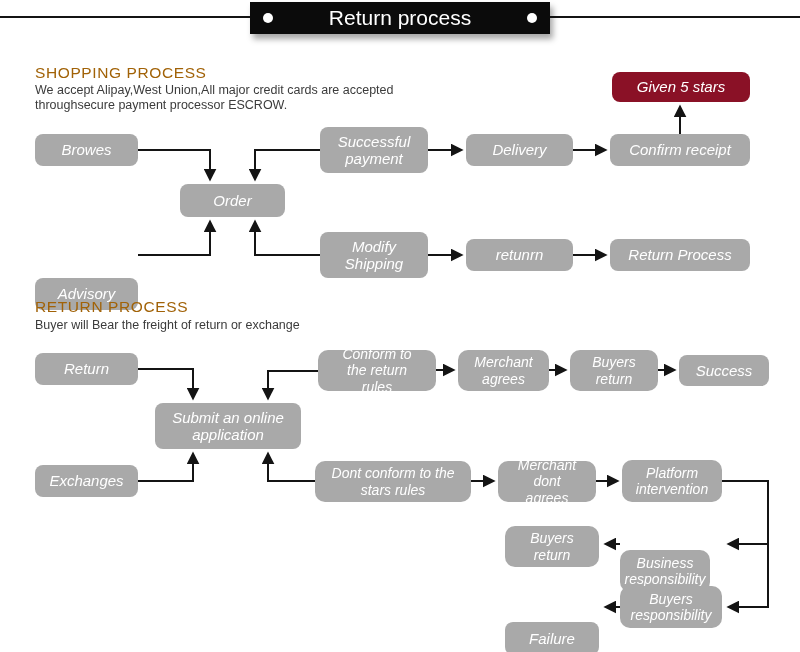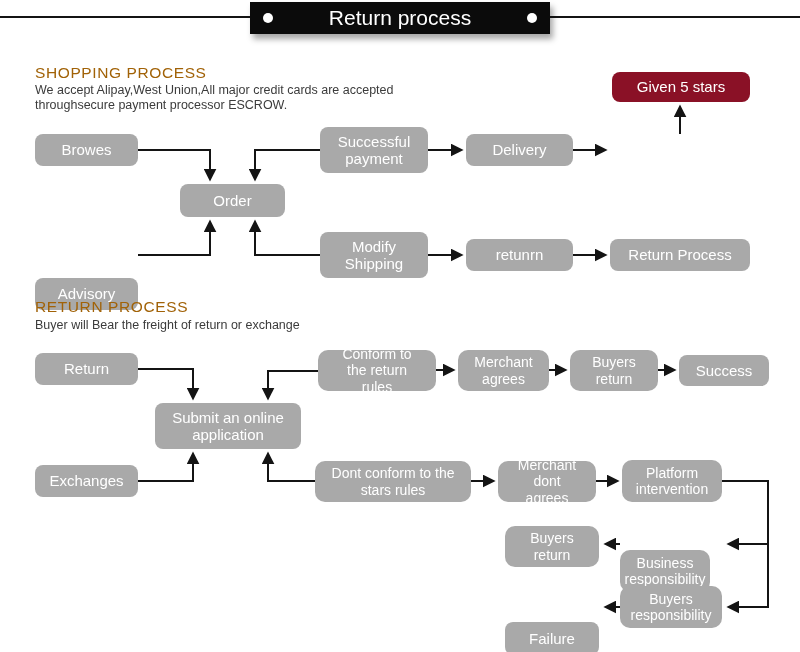--- a/index.html
+++ b/index.html
@@ -13,21 +13,21 @@
     color:#fff;display:flex;align-items:center;justify-content:center;
     font-size:21px;box-shadow:3px 5px 6px rgba(0,0,0,.35);
   }
   .dot{position:absolute;top:50%;width:10px;height:10px;margin-top:-5px;border-radius:50%;background:#fff;}
   .dot.l{left:13px;} .dot.r{right:13px;}
   .section-heading{position:absolute;color:#a16207;font-size:15.5px;letter-spacing:.6px;}
   .section-desc{position:absolute;color:#3b3b3b;font-size:12.5px;line-height:15px;}
   .node{
     position:absolute;background:#a9a9a9;color:#fff;border-radius:8px;
     display:flex;align-items:center;justify-content:center;text-align:center;
-    font-size:15px;line-height:1.15;padding:1px 16px;box-sizing:border-box;
+    font-size:15px;line-height:1.15;padding:1px 16px;box-sizing:border-box;font-style:italic;
   }
   .node.sm{font-size:14px;border-radius:10px;}
   .node.accent{background:#8a1126;}
   svg.wires{position:absolute;left:0;top:0;pointer-events:none;}
 </style>
 </head>
 <body>
 
 <div class="canvas">
 
@@ -43,20 +43,21 @@
   <div class="section-desc" style="left:35px;top:83px;">
     <div>We accept Alipay,West Union,All major credit cards are accepted</div>
     <div>throughsecure payment processor ESCROW.</div>
   </div>
 
   <div class="node accent" style="left:612px;top:72px;width:138px;height:30px;">Given 5 stars</div>
 
   <div class="node" style="left:35px;top:134px;width:103px;height:32px;">Browes</div>
   <div class="node" style="left:320px;top:127px;width:108px;height:46px;">Successful payment</div>
   <div class="node" style="left:466px;top:134px;width:107px;height:32px;">Delivery</div>
+  <div class="node" style="left:610px;top:134px;width:140px;height:32px;">Confirm receipt</div>
 
   <div class="node" style="left:180px;top:184px;width:105px;height:33px;text-align:right;">Order</div>
 
   <div class="node" style="left:35px;top:239px;width:103px;height:32px;margin-top:39px;">Advisory</div>
   <div class="node" style="left:320px;top:232px;width:108px;height:46px;">Modify Shipping</div>
   <div class="node" style="left:466px;top:239px;width:107px;height:32px;">retunrn</div>
   <div class="node" style="left:610px;top:239px;width:140px;height:32px;">Return Process</div>
 
   <div class="section-heading" style="left:35px;top:298px;">RETURN PROCESS</div>
   <div class="section-desc" style="left:35px;top:318px;">Buyer will Bear the freight of return or exchange</div>

